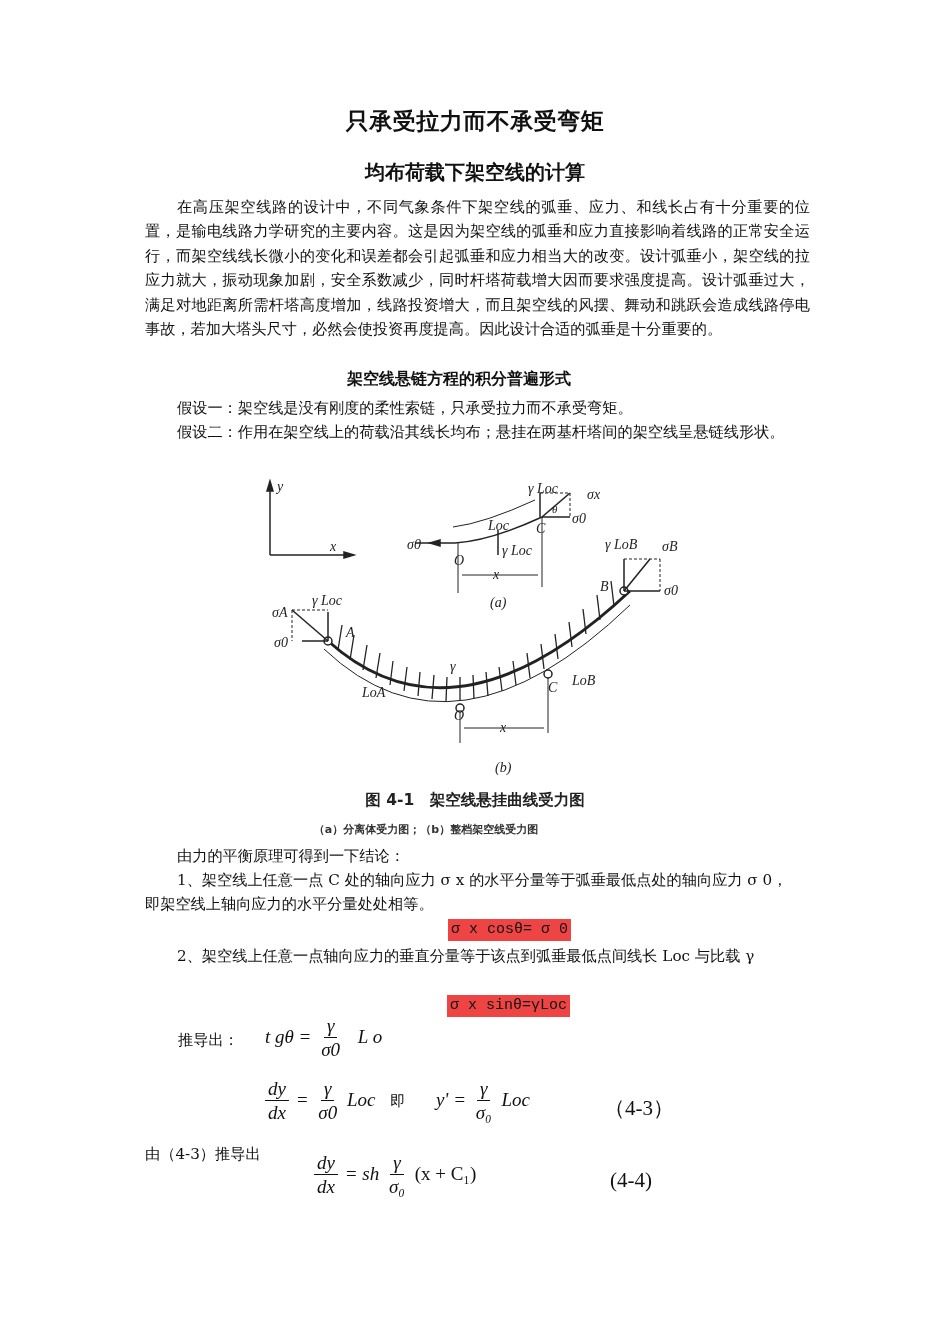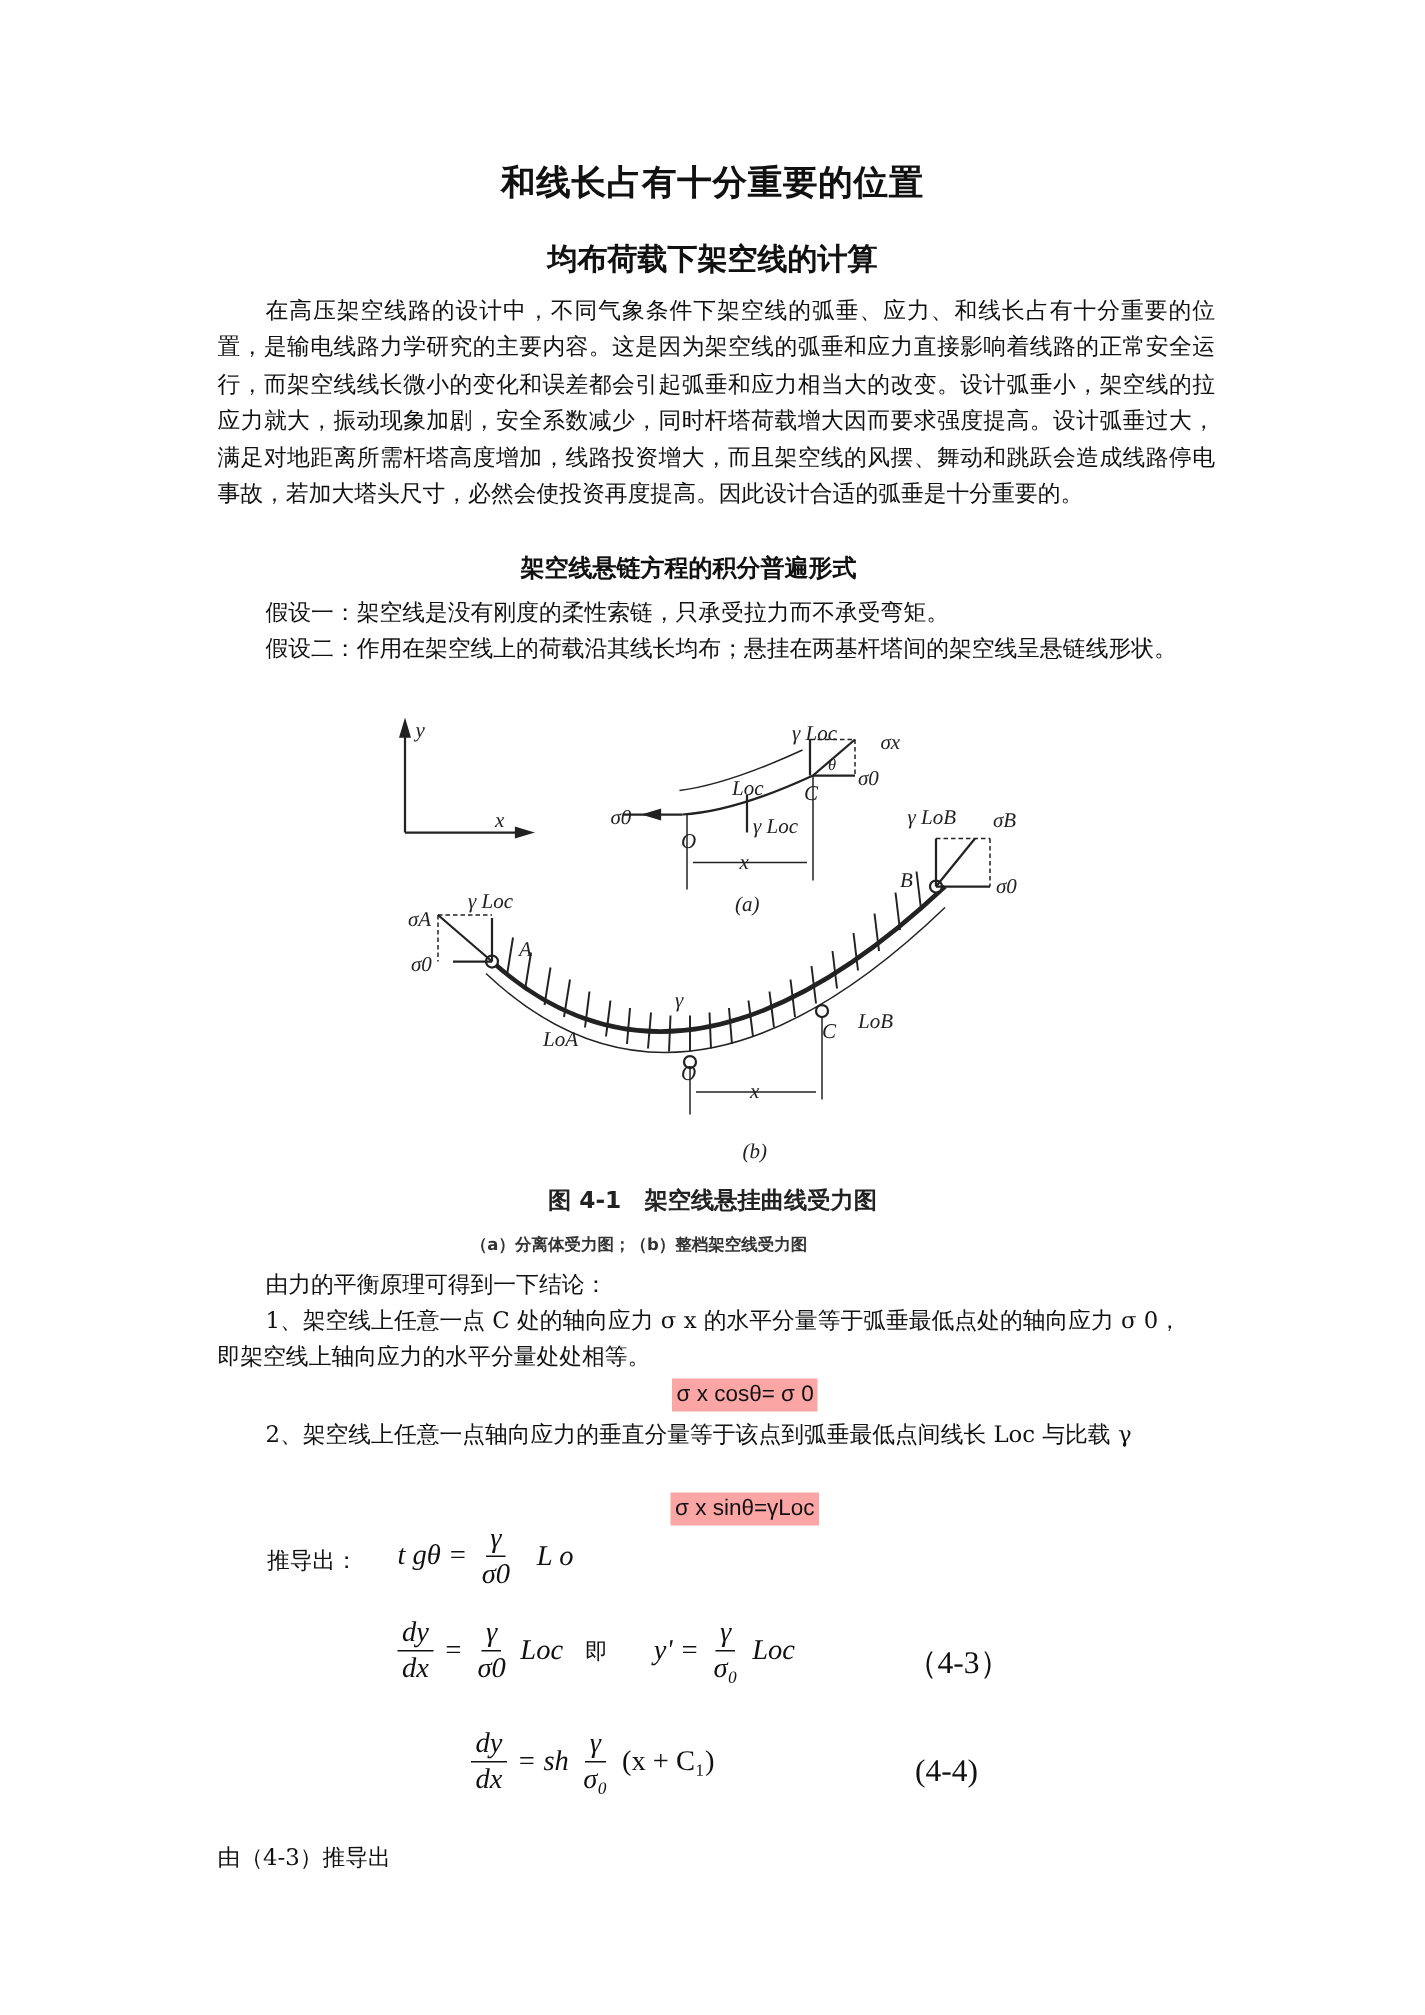--- a/index.html
+++ b/index.html
@@ -7,39 +7,39 @@
          font-family: "DejaVu Serif", "Liberation Serif", serif; color: #111; }
   .page { position: absolute; left: 0; top: 0; width: 950px; height: 1343px; }
   .title { position: absolute; top: 106px; left: 0; width: 950px; text-align: center;
            font-family: "DejaVu Sans", "Liberation Sans", sans-serif; font-size: 23px; font-weight: bold; letter-spacing: 0.5px; }
   .subtitle { position: absolute; top: 159px; left: 0; width: 950px; text-align: center;
               font-family: "DejaVu Sans", "Liberation Sans", sans-serif; font-size: 20px; font-weight: bold; }
   .para { position: absolute; left: 145px; width: 665px; font-size: 15.2px; line-height: 24.4px; text-align: justify; }
   .indent { text-indent: 32px; }
   .sec-head { position: absolute; top: 369px; left: 0; width: 918px; text-align: center;
               font-family: "DejaVu Sans", "Liberation Sans", sans-serif; font-size: 16px; font-weight: bold; }
-  .hl { position: absolute; background: #fca5a5; font-family: Liberation Sans, sans-serif; font-size: 15px; line-height: 22px; padding: 0 3px; white-space: nowrap; }
+  .hl { position: absolute; background: #ef4444; font-family: Liberation Mono, monospace; font-size: 15px; line-height: 22px; padding: 0 3px; white-space: nowrap; }
   .line { position: absolute; font-size: 15.2px; white-space: nowrap; }
   .math { font-family: "Liberation Serif", serif; font-style: italic; font-size: 19px; }
   .frac { display: inline-flex; flex-direction: column; align-items: center; vertical-align: middle; margin: 0 2px; }
   .frac .num { border-bottom: 1px solid #111; padding: 0 3px; line-height: 22px; }
   .frac .den { padding: 0 3px; line-height: 24px; }
   .eqnum { position: absolute; font-family: "Liberation Serif", serif; font-size: 21px; }
   .caption1 { position: absolute; top: 790px; left: 0; width: 950px; text-align: center;
               font-family: "DejaVu Sans", sans-serif; font-weight: bold; font-size: 15.5px; color: #222; }
   .caption2 { position: absolute; top: 822px; left: 0; width: 852px; text-align: center;
               font-family: "DejaVu Sans", sans-serif; font-weight: bold; font-size: 11px; color: #333; }
   svg text { font-family: "Liberation Serif", serif; font-style: italic; }
 </style>
 </head>
 <body>
 
 <div class="page">
 
-  <div class="title">和线长占有十分重要的位置</div>
+  <div class="title">只承受拉力而不承受弯矩</div>
   <div class="subtitle">均布荷载下架空线的计算</div>
 
   <div class="para indent" style="top:195px;">在高压架空线路的设计中，不同气象条件下架空线的弧垂、应力、和线长占有十分重要的位置，是输电线路力学研究的主要内容。这是因为架空线的弧垂和应力直接影响着线路的正常安全运行，而架空线线长微小的变化和误差都会引起弧垂和应力相当大的改变。设计弧垂小，架空线的拉应力就大，振动现象加剧，安全系数减少，同时杆塔荷载增大因而要求强度提高。设计弧垂过大，满足对地距离所需杆塔高度增加，线路投资增大，而且架空线的风摆、舞动和跳跃会造成线路停电事故，若加大塔头尺寸，必然会使投资再度提高。因此设计合适的弧垂是十分重要的。</div>
 
   <div class="sec-head">架空线悬链方程的积分普遍形式</div>
 
   <div class="para indent" style="top:396px;">假设一：架空线是没有刚度的柔性索链，只承受拉力而不承受弯矩。</div>
   <div class="para indent" style="top:420px;">假设二：作用在架空线上的荷载沿其线长均布；悬挂在两基杆塔间的架空线呈悬链线形状。</div>
 
   <svg style="position:absolute;left:250px;top:475px;" width="450" height="310" viewBox="0 0 450 310">
@@ -179,21 +179,21 @@
     <span style="font-style:normal;font-size:15px;margin:0 26px 0 10px;font-family:'DejaVu Serif',serif;">即</span>
     <span>y' =</span>
     <span class="frac">
       <span class="num">γ</span>
       <span class="den">σ₀</span>
     </span>
     <span>Loc</span>
   </div>
   <div class="eqnum" style="left:604px;top:1094px;">（4-3）</div>
 
-  <div class="line" style="left:145px;top:1228px;">由（4-3）推导出</div>
+  <div class="line" style="left:145px;top:1144px;">由（4-3）推导出</div>
   <div class="line math" style="left:312px;top:1152px;">
     <span class="frac">
       <span class="num">dy</span>
       <span class="den">dx</span>
     </span>
     <span>= sh</span>
     <span class="frac">
       <span class="num">γ</span>
       <span class="den">σ₀</span>
     </span>

